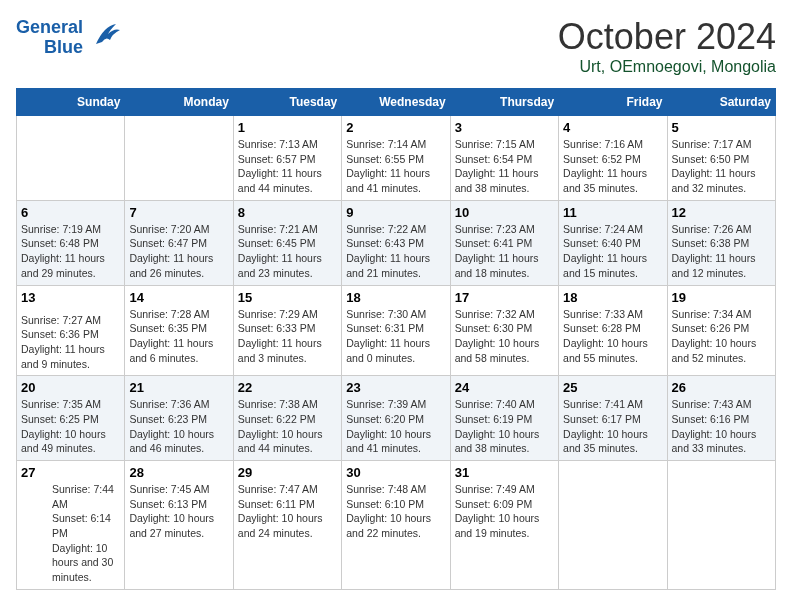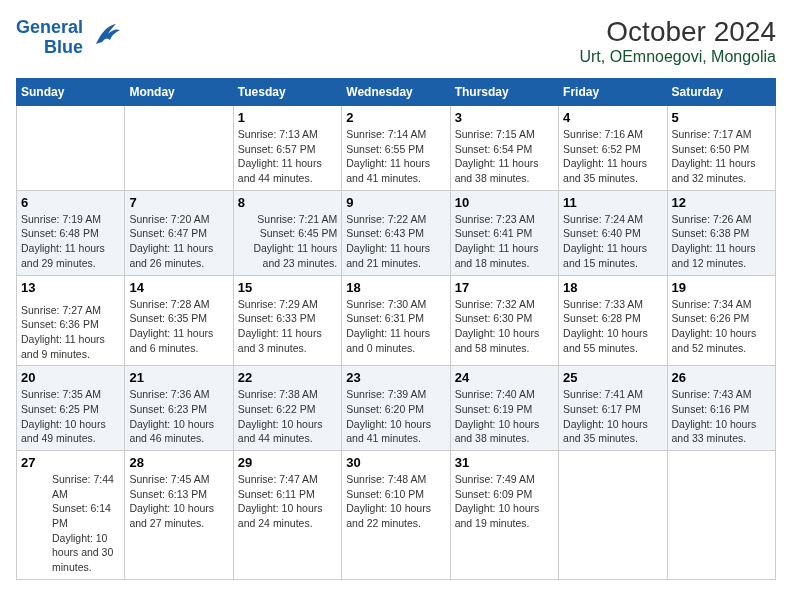--- a/index.html
+++ b/index.html
@@ -27,38 +27,38 @@
       color: #333;
       line-height: 1.1;
     }
     .logo-text span {
       color: #1a5fa8;
     }
     .title-area {
       text-align: right;
     }
     .month-title {
-      font-size: 28px;
+      font-size: 36px;
       color: #333;
       font-weight: normal;
     }
     .location {
       font-size: 16px;
       color: #14532d;
     }
     table {
       width: 100%;
       border-collapse: collapse;
       font-size: 11px;
     }
     thead tr th {
       background: #1a5fa8;
       color: #fff;
       padding: 6px 4px;
-      text-align: left;
+      text-align: right;
       font-size: 12px;
       font-weight: bold;
       border: 1px solid #1a5fa8;
     }
     tbody tr td {
       border: 1px solid #ccc;
       vertical-align: top;
       padding: 4px;
       min-height: 80px;
       width: calc(100% / 7);
@@ -163,21 +163,21 @@
 Daylight: 11 hours and 29 minutes.</div>
         </td>
         <td>
           <span class="day-num">7</span>
           <div class="day-info" style="white-space: pre-line;">Sunrise: 7:20 AM
 Sunset: 6:47 PM
 Daylight: 11 hours and 26 minutes.</div>
         </td>
         <td>
           <span class="day-num">8</span>
-          <div class="day-info" style="white-space: pre-line; text-align: right;">Sunrise: 7:21 AM
+          <div class="day-info" style="white-space: pre-line;">Sunrise: 7:21 AM
 Sunset: 6:45 PM
 Daylight: 11 hours and 23 minutes.</div>
         </td>
         <td>
           <span class="day-num">9</span>
           <div class="day-info" style="white-space: pre-line;">Sunrise: 7:22 AM
 Sunset: 6:43 PM
 Daylight: 11 hours and 21 minutes.</div>
         </td>
         <td>

